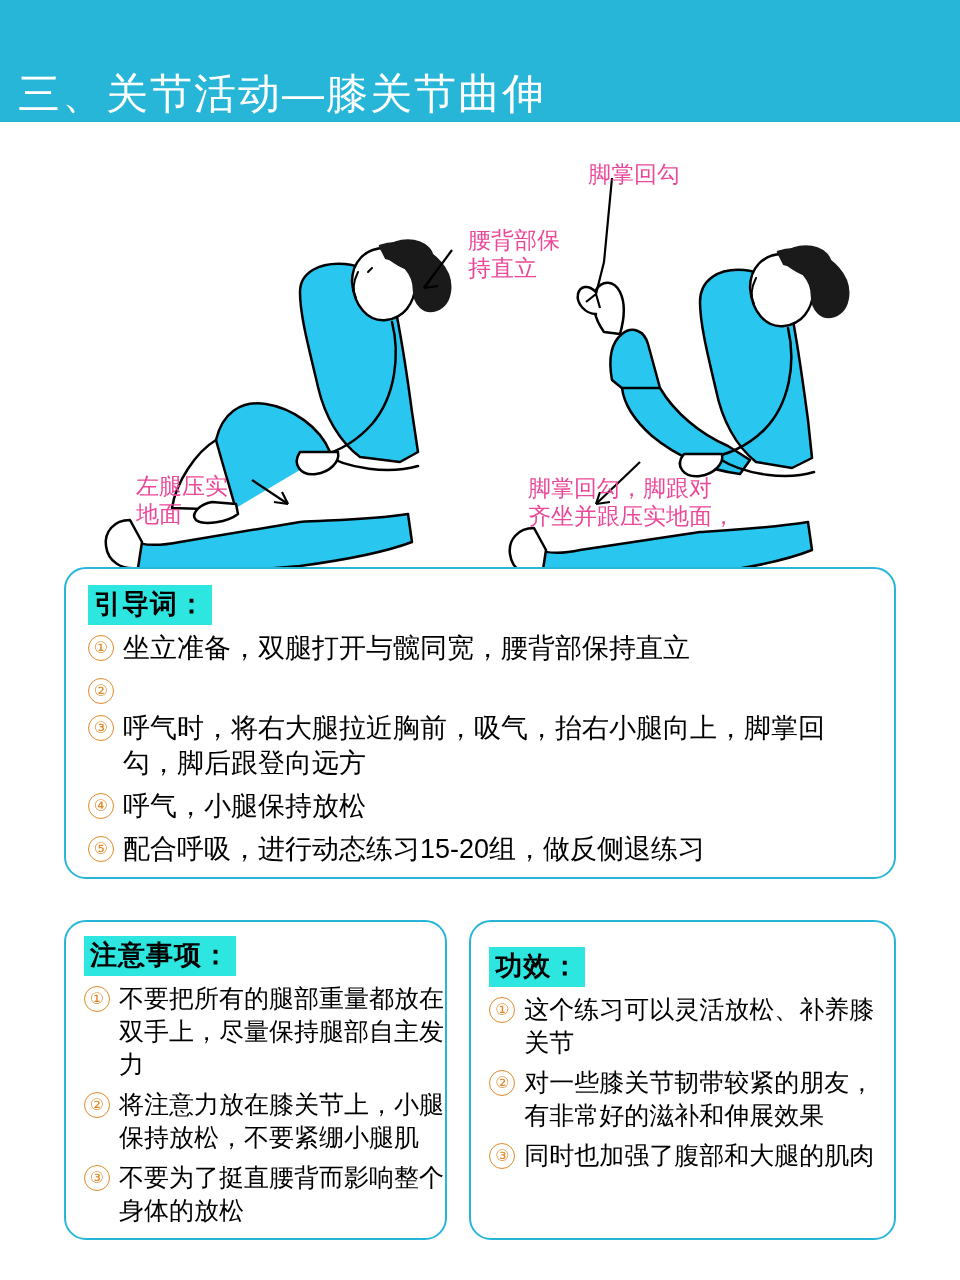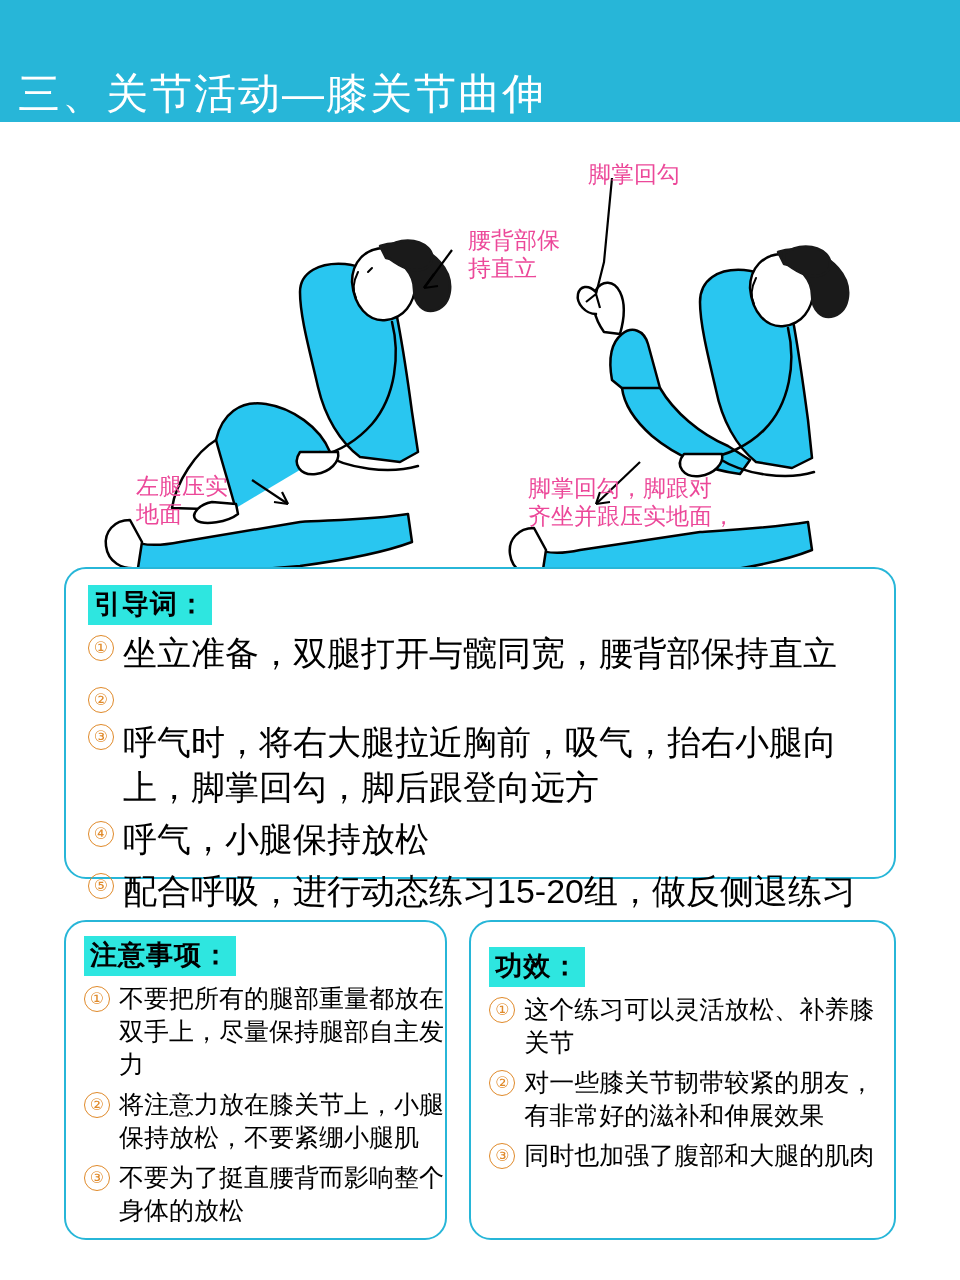--- a/index.html
+++ b/index.html
@@ -127,21 +127,21 @@
     text-align: center;
     margin-right: 9px;
     margin-top: 4px;
     box-sizing: border-box;
   }
   .txt {
     font-size: 25px;
     line-height: 1.32;
     color: #000;
   }
-  .guide-card .txt { font-size: 34px; }
+  .guide-card .txt { font-size: 27px; }
   .notes-card .txt, .effect-card .txt { font-size: 25px; }
 </style>
 </head>
 <body>
 
 <div class="header-bar">
   <div class="header-title">三、关节活动—膝关节曲伸</div>
 </div>
 
 <div class="illus">

